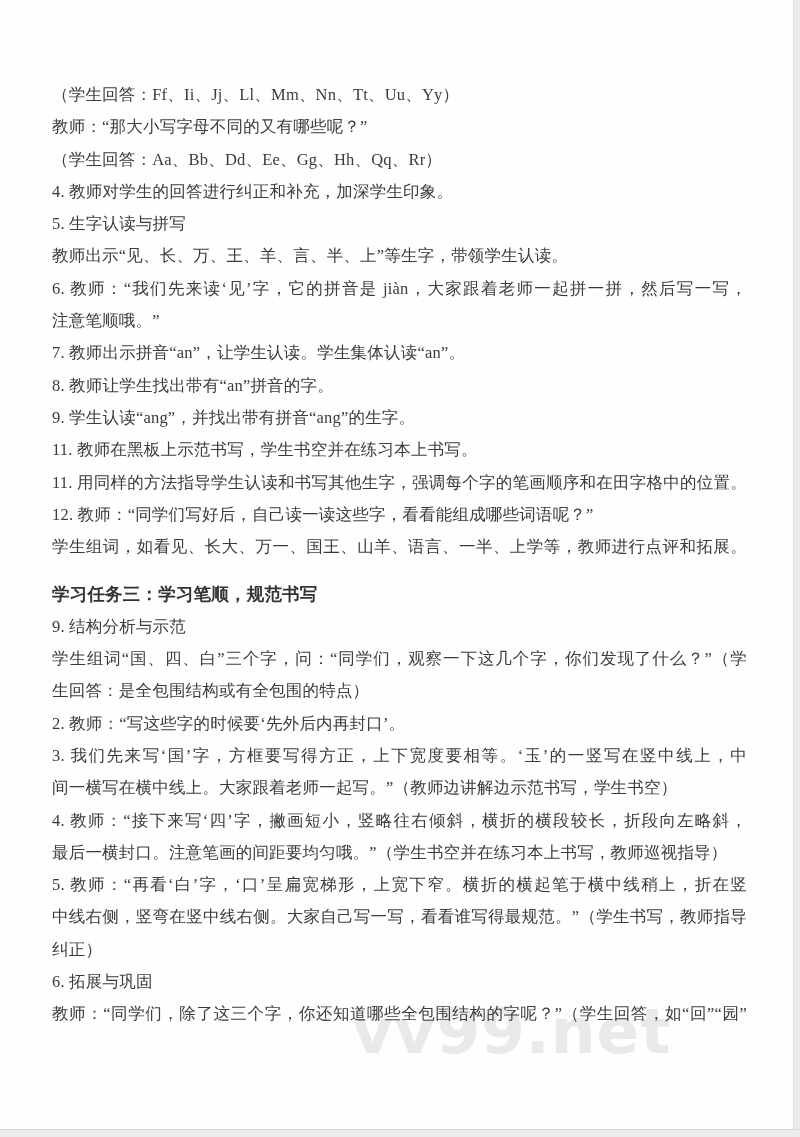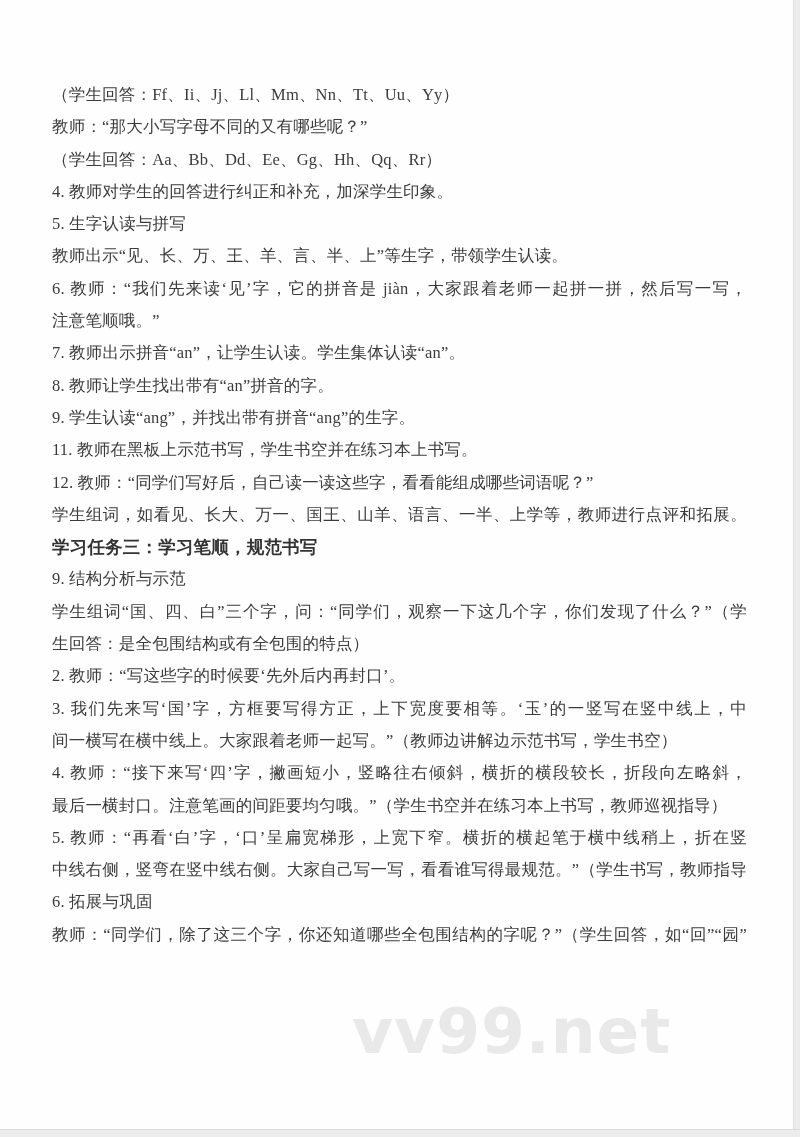--- a/index.html
+++ b/index.html
@@ -39,20 +39,21 @@
   .line.j {
     white-space: normal;
     text-align: justify;
     text-align-last: justify;
   }
   .line.heading {
     font-family: "Liberation Sans", "DejaVu Sans", sans-serif;
     font-weight: 700;
     font-size: 17.5px;
     color: var(--heading-color, #333333);
+    margin-top: 15px;
   }
   .watermark {
     position: absolute;
     left: 352px;
     top: 995px;
     z-index: 1;
     font-family: "DejaVu Sans", "Liberation Sans", sans-serif;
     font-weight: 700;
     font-size: 63px;
     letter-spacing: 1px;
@@ -91,32 +92,34 @@
       <div class="line">（学生回答：Aa、Bb、Dd、Ee、Gg、Hh、Qq、Rr）</div>
       <div class="line">4. 教师对学生的回答进行纠正和补充，加深学生印象。</div>
       <div class="line">5. 生字认读与拼写</div>
       <div class="line">教师出示“见、长、万、王、羊、言、半、上”等生字，带领学生认读。</div>
       <div class="line j">6. 教师：“我们先来读‘见’字，它的拼音是 jiàn，大家跟着老师一起拼一拼，然后写一写，</div>
       <div class="line">注意笔顺哦。”</div>
       <div class="line">7. 教师出示拼音“an”，让学生认读。学生集体认读“an”。</div>
       <div class="line">8. 教师让学生找出带有“an”拼音的字。</div>
       <div class="line">9. 学生认读“ang”，并找出带有拼音“ang”的生字。</div>
       <div class="line">11. 教师在黑板上示范书写，学生书空并在练习本上书写。</div>
+      <div class="line j">11. 用同样的方法指导学生认读和书写其他生字，强调每个字的笔画顺序和在田字格中的位置。</div>
       <div class="line">12. 教师：“同学们写好后，自己读一读这些字，看看能组成哪些词语呢？”</div>
       <div class="line j">学生组词，如看见、长大、万一、国王、山羊、语言、一半、上学等，教师进行点评和拓展。</div>
       <div class="line heading">学习任务三：学习笔顺，规范书写</div>
       <div class="line">9. 结构分析与示范</div>
       <div class="line j">学生组词“国、四、白”三个字，问：“同学们，观察一下这几个字，你们发现了什么？”（学</div>
       <div class="line">生回答：是全包围结构或有全包围的特点）</div>
       <div class="line">2. 教师：“写这些字的时候要‘先外后内再封口’。</div>
       <div class="line j">3. 我们先来写‘国’字，方框要写得方正，上下宽度要相等。‘玉’的一竖写在竖中线上，中</div>
       <div class="line">间一横写在横中线上。大家跟着老师一起写。”（教师边讲解边示范书写，学生书空）</div>
       <div class="line j">4. 教师：“接下来写‘四’字，撇画短小，竖略往右倾斜，横折的横段较长，折段向左略斜，</div>
       <div class="line">最后一横封口。注意笔画的间距要均匀哦。”（学生书空并在练习本上书写，教师巡视指导）</div>
       <div class="line j">5. 教师：“再看‘白’字，‘口’呈扁宽梯形，上宽下窄。横折的横起笔于横中线稍上，折在竖</div>
       <div class="line j">中线右侧，竖弯在竖中线右侧。大家自己写一写，看看谁写得最规范。”（学生书写，教师指导</div>
+      <div class="line">纠正）</div>
       <div class="line">6. 拓展与巩固</div>
       <div class="line j">教师：“同学们，除了这三个字，你还知道哪些全包围结构的字呢？”（学生回答，如“回”“园”</div>
     </div>
   <div class="watermark">vv99.net</div>
   <div class="edge-right"></div>
   <div class="edge-bottom"></div>
 </div>
 
 </body></html>

